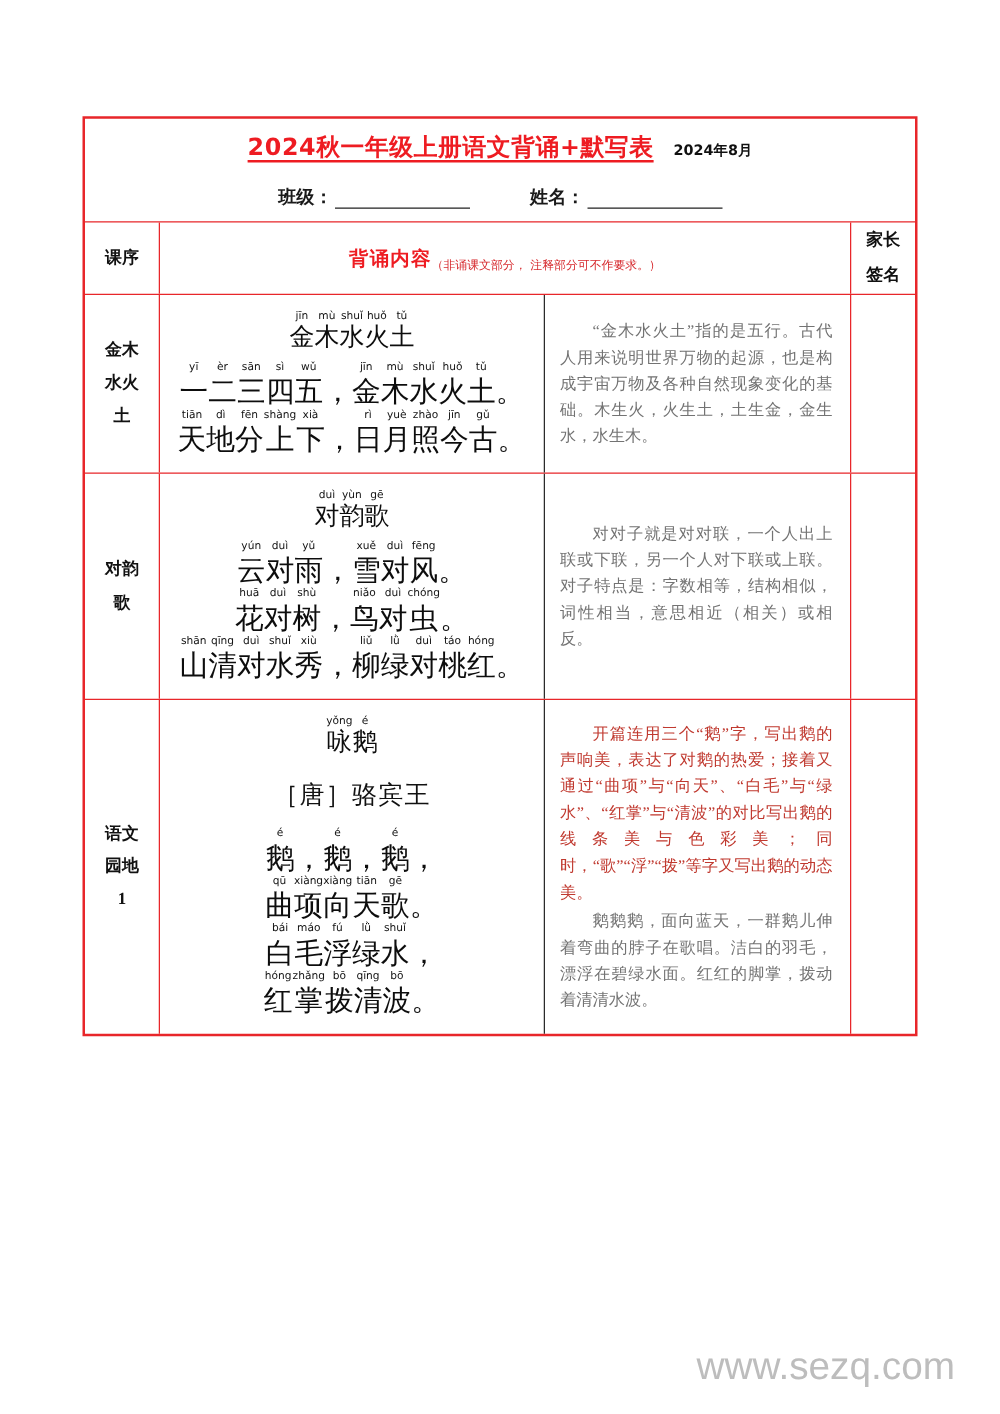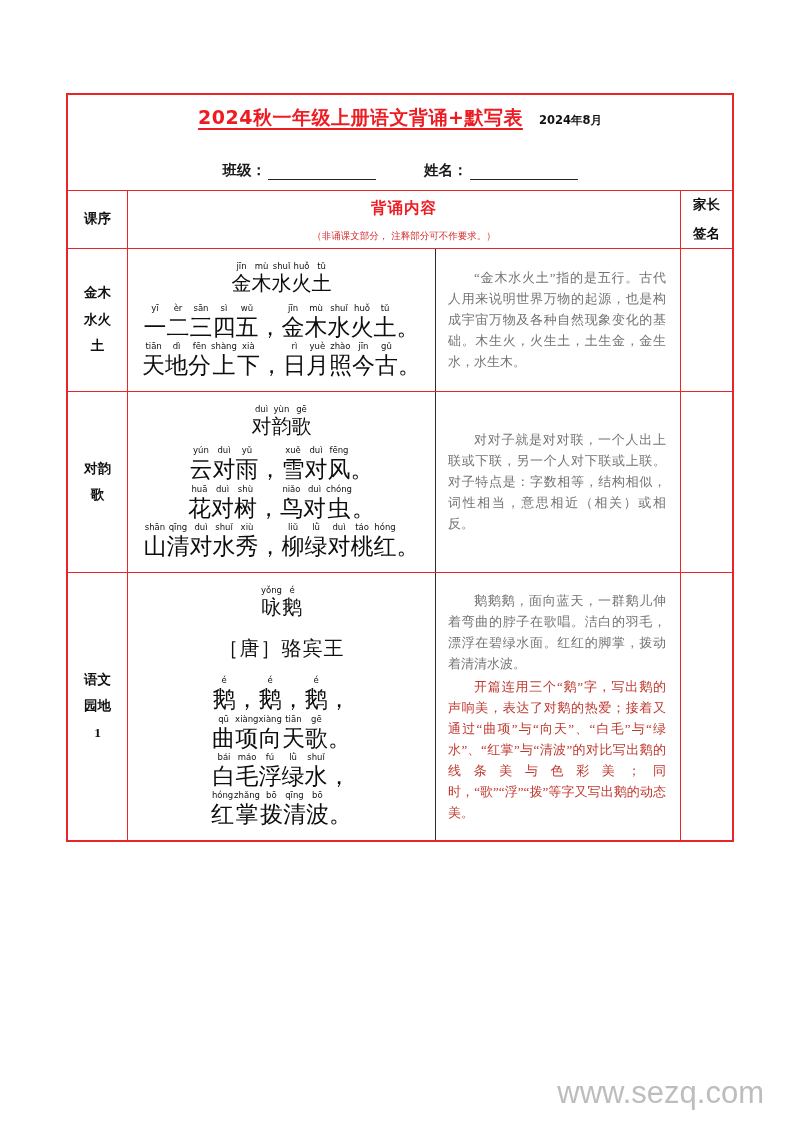--- a/index.html
+++ b/index.html
@@ -29,21 +29,21 @@
   .title-band {
     border-bottom: 1.5px solid #e8262a;
     padding: 10px 0 8px 0;
     text-align: center;
   }
   .title-line {
     display: flex;
     align-items: baseline;
     justify-content: center;
     gap: 16px;
-    margin-bottom: 30px;
+    margin-bottom: 17px;
   }
   .doc-title {
     color: #ee1c22;
     font-weight: bold;
     font-size: 19px;
     letter-spacing: .5px;
     text-decoration: underline;
     text-underline-offset: 4px;
     text-decoration-thickness: 2px;
     font-family: "DejaVu Sans", "Liberation Sans", sans-serif;
@@ -101,21 +101,20 @@
     display: flex; align-items: center; justify-content: center;
     text-align: center;
     font-weight: bold;
     font-size: 13.5px;
     line-height: 2.1;
     color: #111;
   }
 
   
   .row-head .c-recite {
-    flex-direction: column;
     align-items: center;
     justify-content: center;
     padding: 7px 0 5px 0;
   }
   .head-main {
     color: #ee1c22;
     font-weight: bold;
     font-size: 15.5px;
     letter-spacing: 1px;
     font-family: "DejaVu Sans", "Liberation Sans", sans-serif;
@@ -638,22 +637,22 @@
                   <span class="py">bō</span>
                   <span class="hz">波</span>
                 </span>
                 <span class="ru">
                   <span class="py"></span>
                   <span class="hz">。</span>
                 </span>
               </div>
             </div>
             <div class="note-cell">
+              <p class="note-p red">开篇连用三个“鹅”字，写出鹅的声响美，表达了对鹅的热爱；接着又通过“曲项”与“向天”、“白毛”与“绿水”、“红掌”与“清波”的对比写出鹅的线条美与色彩美；同时，“歌”“浮”“拨”等字又写出鹅的动态美。</p>
               <p class="note-p">鹅鹅鹅，面向蓝天，一群鹅儿伸着弯曲的脖子在歌唱。洁白的羽毛，漂浮在碧绿水面。红红的脚掌，拨动着清清水波。</p>
-              <p class="note-p red">开篇连用三个“鹅”字，写出鹅的声响美，表达了对鹅的热爱；接着又通过“曲项”与“向天”、“白毛”与“绿水”、“红掌”与“清波”的对比写出鹅的线条美与色彩美；同时，“歌”“浮”“拨”等字又写出鹅的动态美。</p>
             </div>
           </div>
           <div class="c-sign"></div>
         </div>
       </div>
 
   </div>
 
   <div class="watermark">www.sezq.com</div>
 </div>

